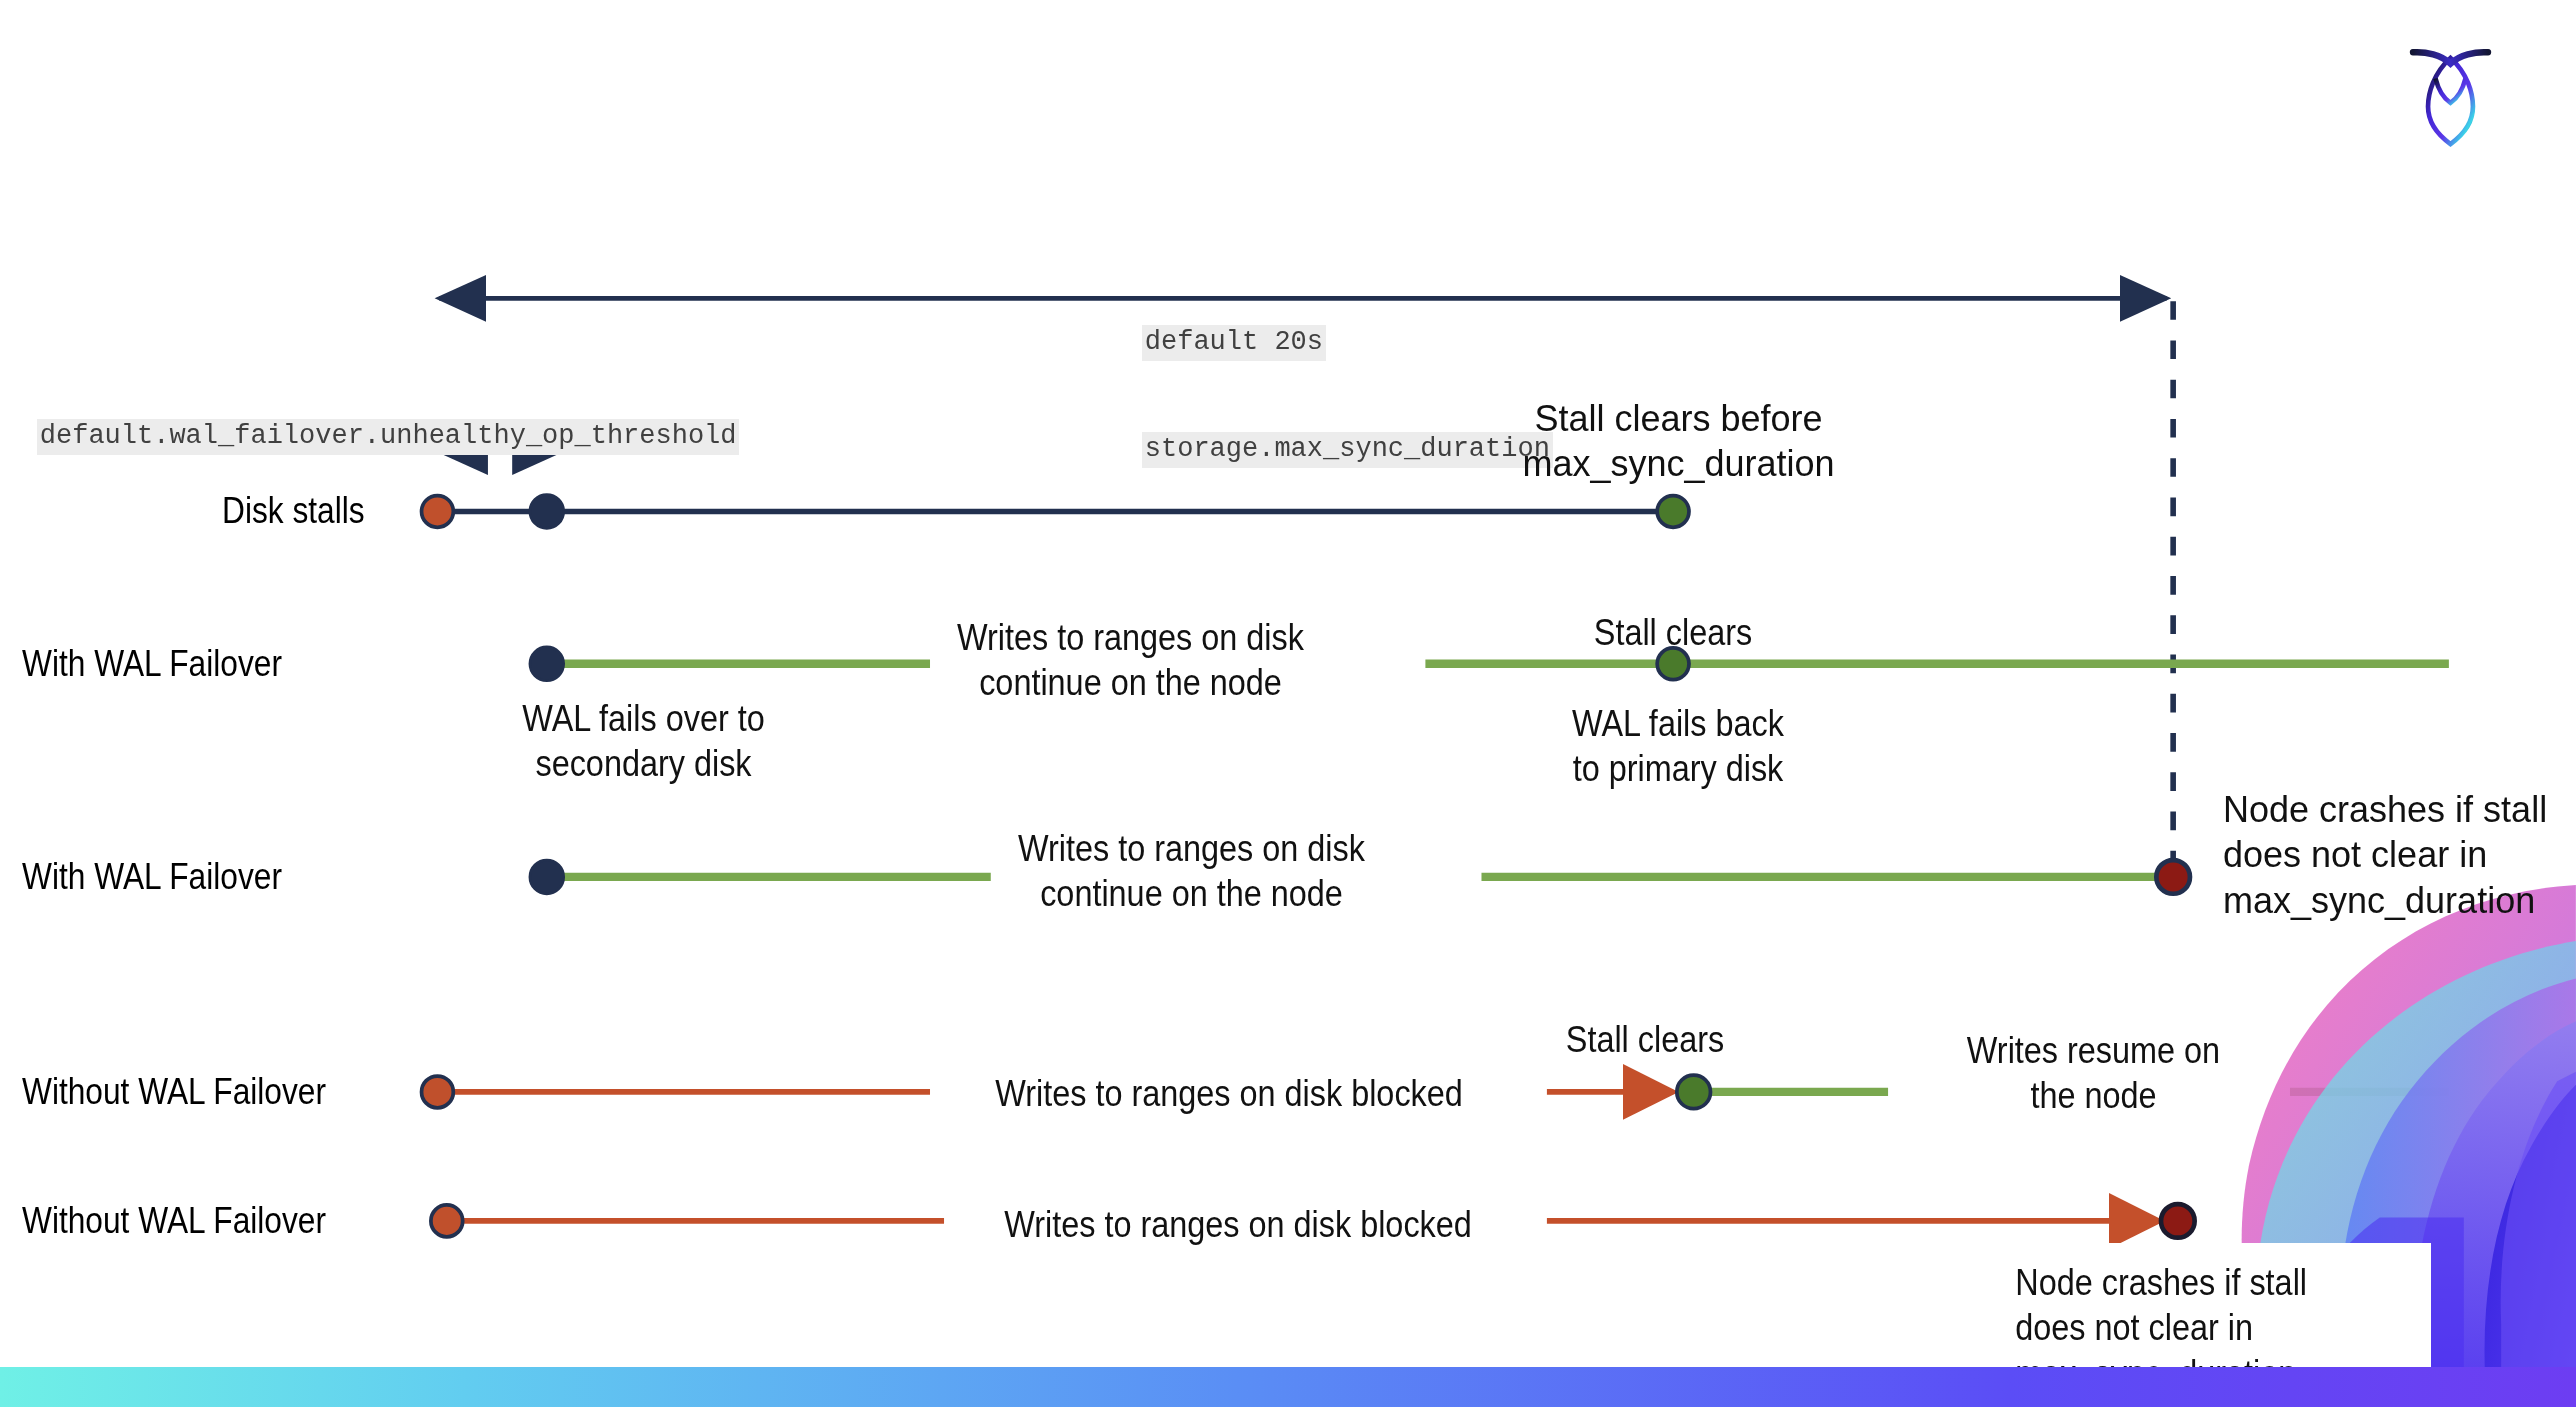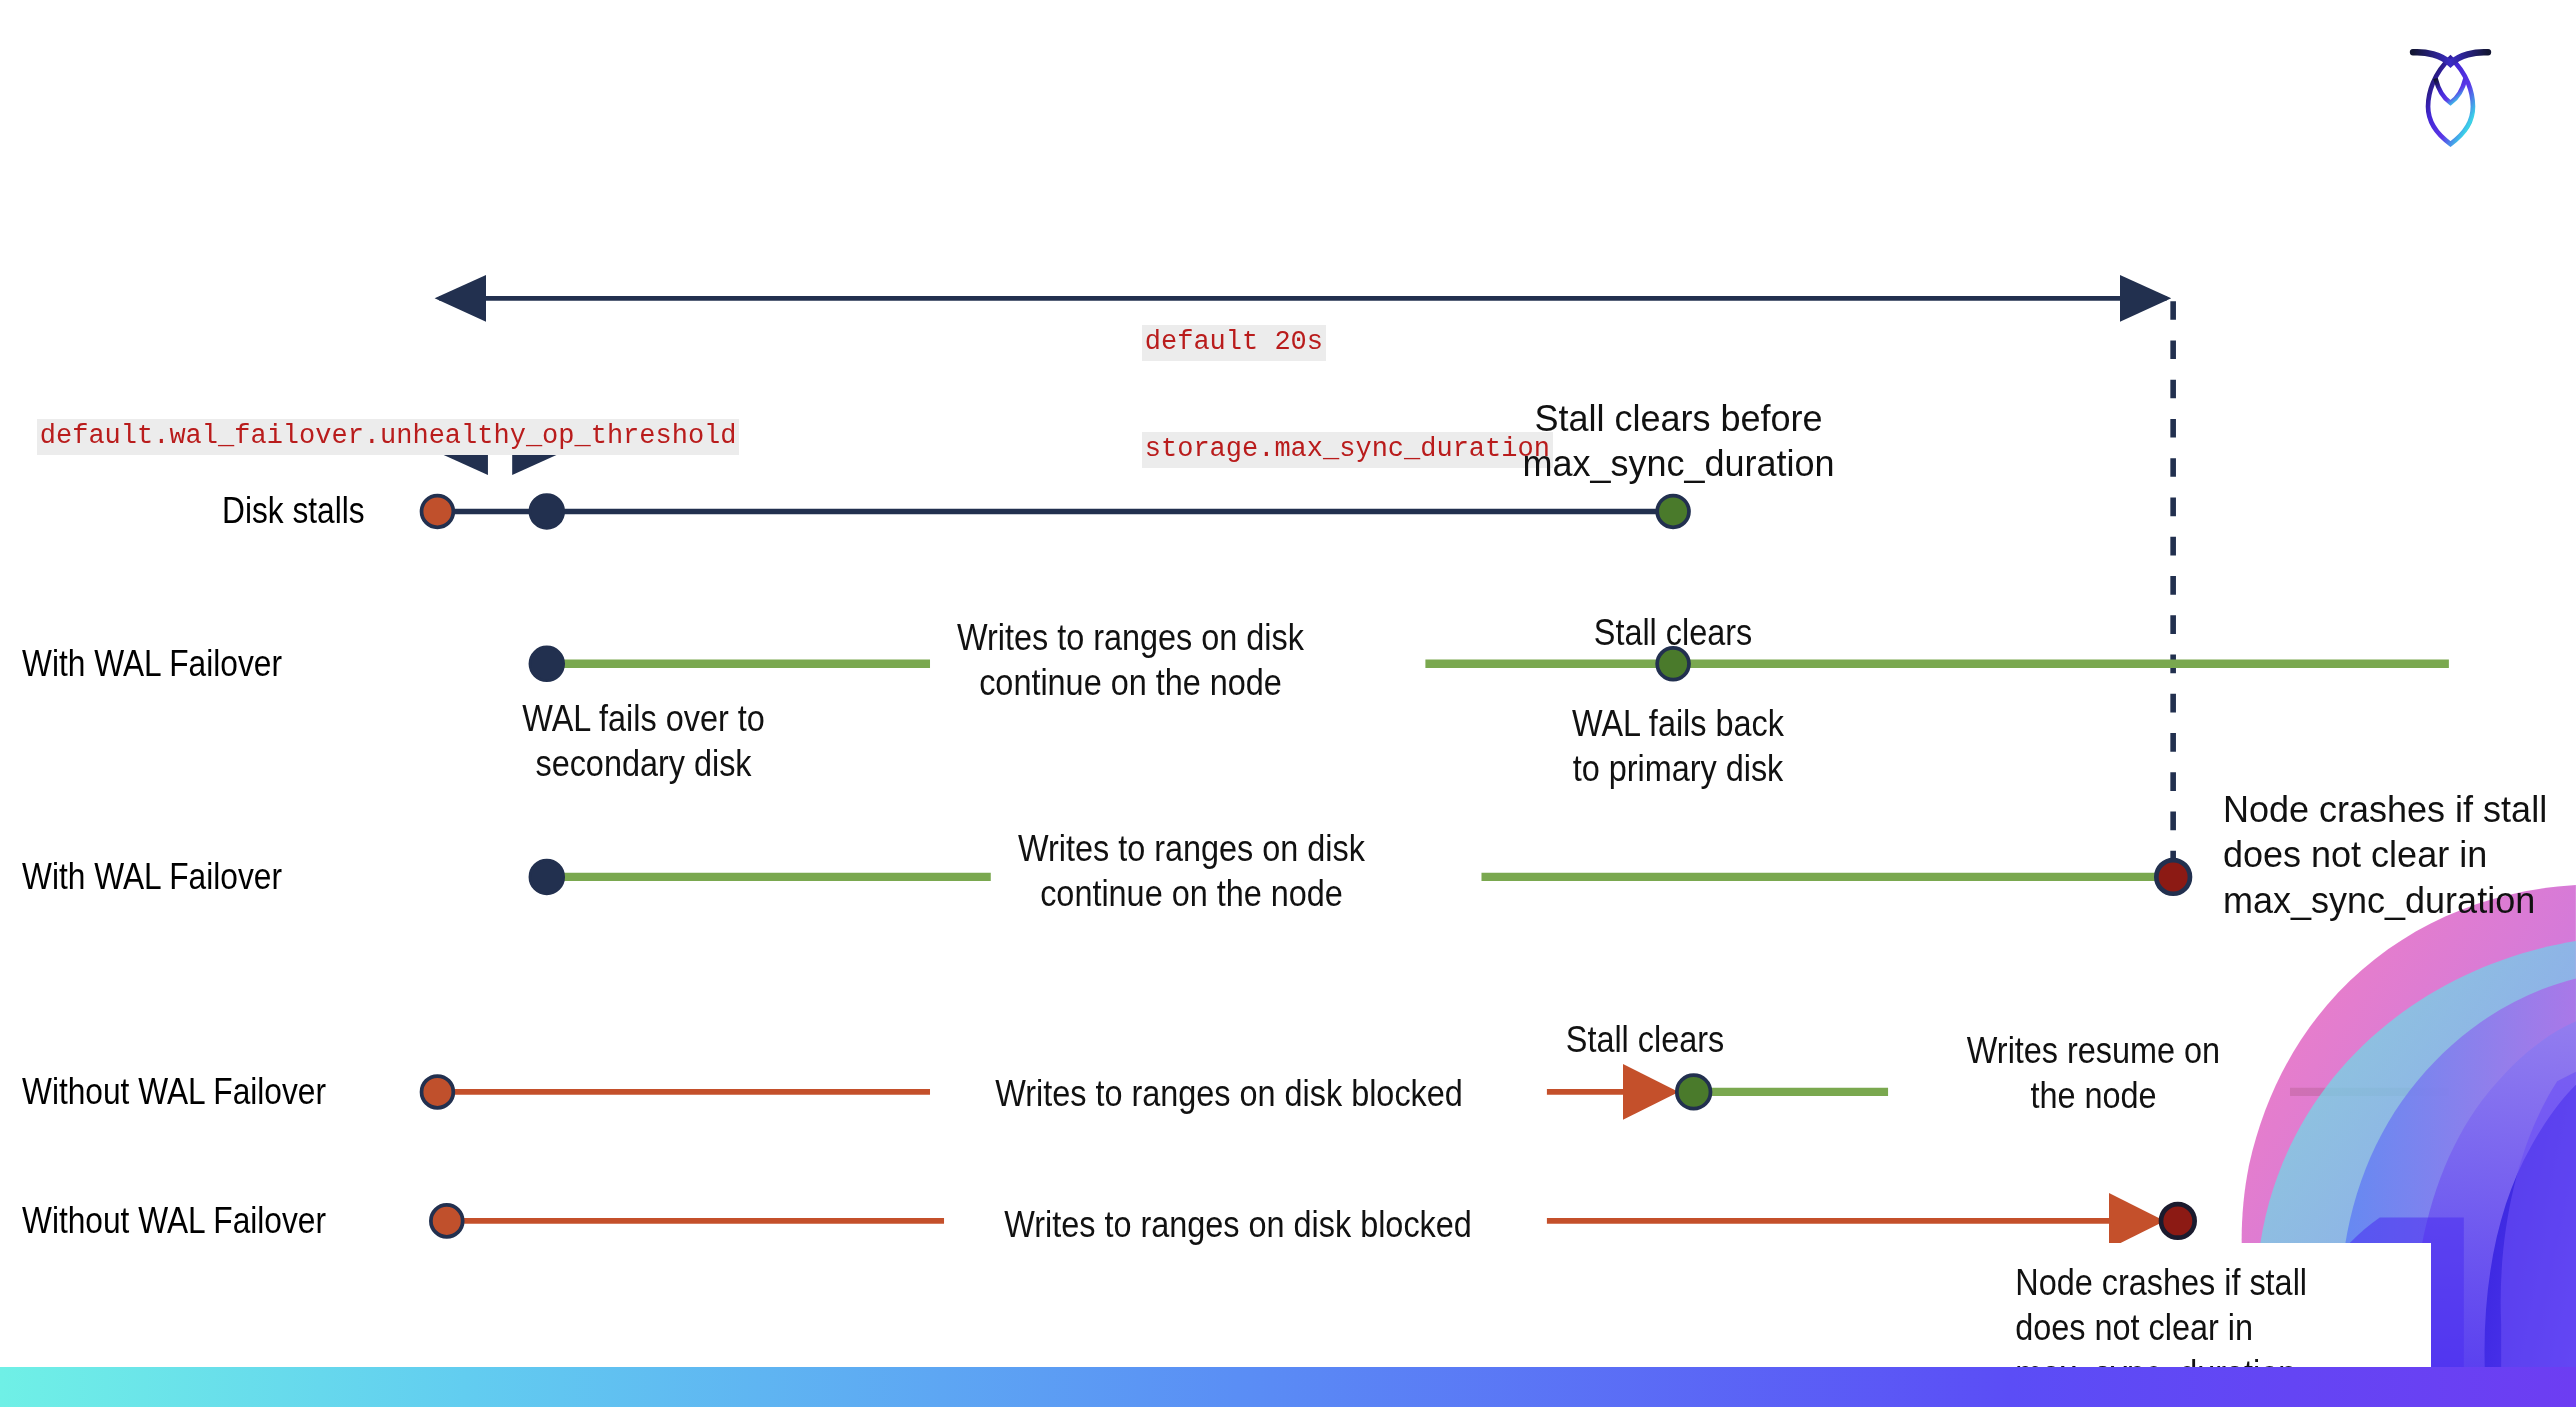--- a/index.html
+++ b/index.html
@@ -56,21 +56,21 @@
     height: 523px;
     overflow: hidden;
     pointer-events: none;
   }
 
   
   .code-chip {
     position: absolute;
     font-family: "Liberation Mono", "DejaVu Sans Mono", monospace;
     font-size: 27px;
-    color: #b91c1c;
+    color: #404040;
     background: #ececec;
     line-height: 1.32;
     white-space: pre;
     padding: 0.9px 2.8px;
   }
   #code-top {
     left: 1142px;
     top: 254px;
     text-align: left;
   }

